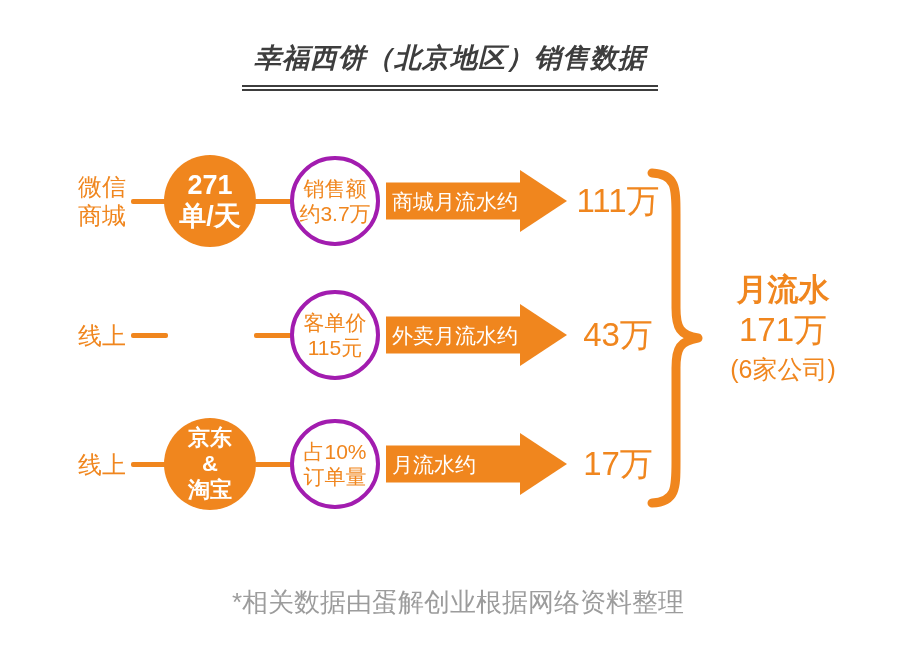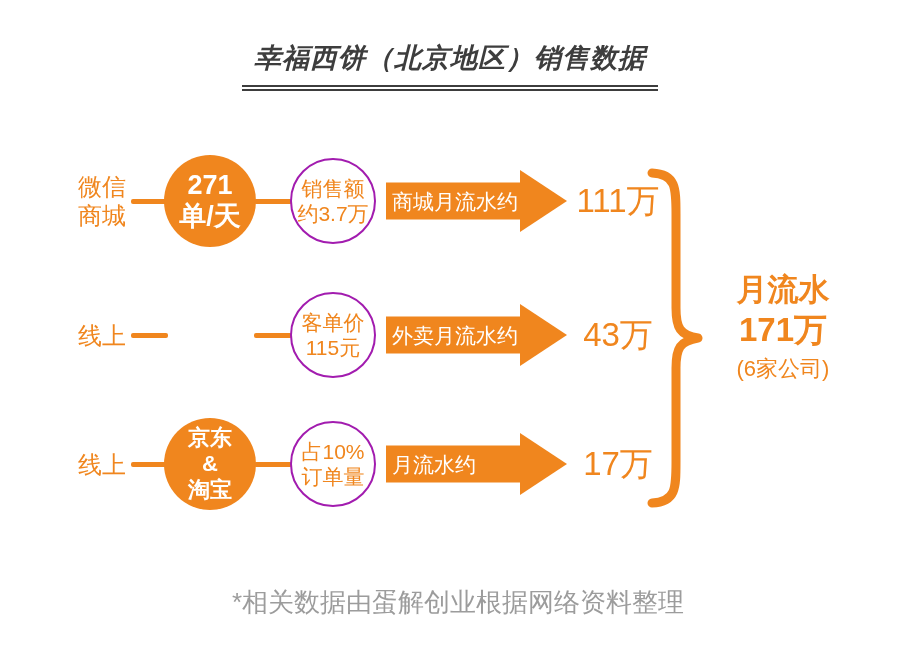--- a/index.html
+++ b/index.html
@@ -31,21 +31,21 @@
   .circle-fill{
     position:absolute;left:164px;top:50%;transform:translateY(-50%);
     width:92px;height:92px;border-radius:50%;background:#f0861e;
     color:#fff;font-weight:bold;text-align:center;white-space:pre-line;
     display:flex;align-items:center;justify-content:center;
   }
   .r1 .circle-fill{font-size:27px;line-height:31px;}
   .r2 .circle-fill,.r3 .circle-fill{font-size:22px;line-height:26px;}
   .circle-outline{
     position:absolute;left:290px;top:50%;transform:translateY(-50%);
-    width:82px;height:82px;border-radius:50%;border:2px solid #a21caf;background:#fff;
+    width:82px;height:82px;border-radius:50%;border:4px solid #a21caf;background:#fff;
     color:#f0861e;font-size:21px;line-height:25px;text-align:center;white-space:pre-line;
     display:flex;align-items:center;justify-content:center;
   }
   .arrow-bar{
     position:absolute;left:386px;top:50%;transform:translateY(-50%);
     width:134px;height:37px;background:#f0861e;
     color:#fff;font-size:21px;display:flex;align-items:center;
     padding-left:6px;box-sizing:border-box;white-space:nowrap;
   }
   .arrow-head{
@@ -55,22 +55,22 @@
     border-left:47px solid #f0861e;
   }
   .value{
     position:absolute;left:568px;top:50%;transform:translateY(-50%);
     width:100px;text-align:center;color:#f0861e;font-size:33px;
   }
   
   .brace{position:absolute;left:646px;top:168px;}
   .total{position:absolute;left:702px;top:272px;width:162px;text-align:center;color:#f0861e;}
   .total .t1{font-size:31px;font-weight:bold;line-height:36px;}
-  .total .t2{font-size:33px;font-weight:bold;line-height:44px;}
-  .total .t3{font-size:22px;line-height:34px;}
+  .total .t2{font-size:33px;font-weight:normal;line-height:44px;}
+  .total .t3{font-size:25px;line-height:34px;}
   
   .footer{
     position:absolute;top:585px;left:8px;width:100%;text-align:center;
     color:#9c9c9c;font-size:26px;
   }
 </style>
 </head>
 <body>
 
 <div class="canvas">

